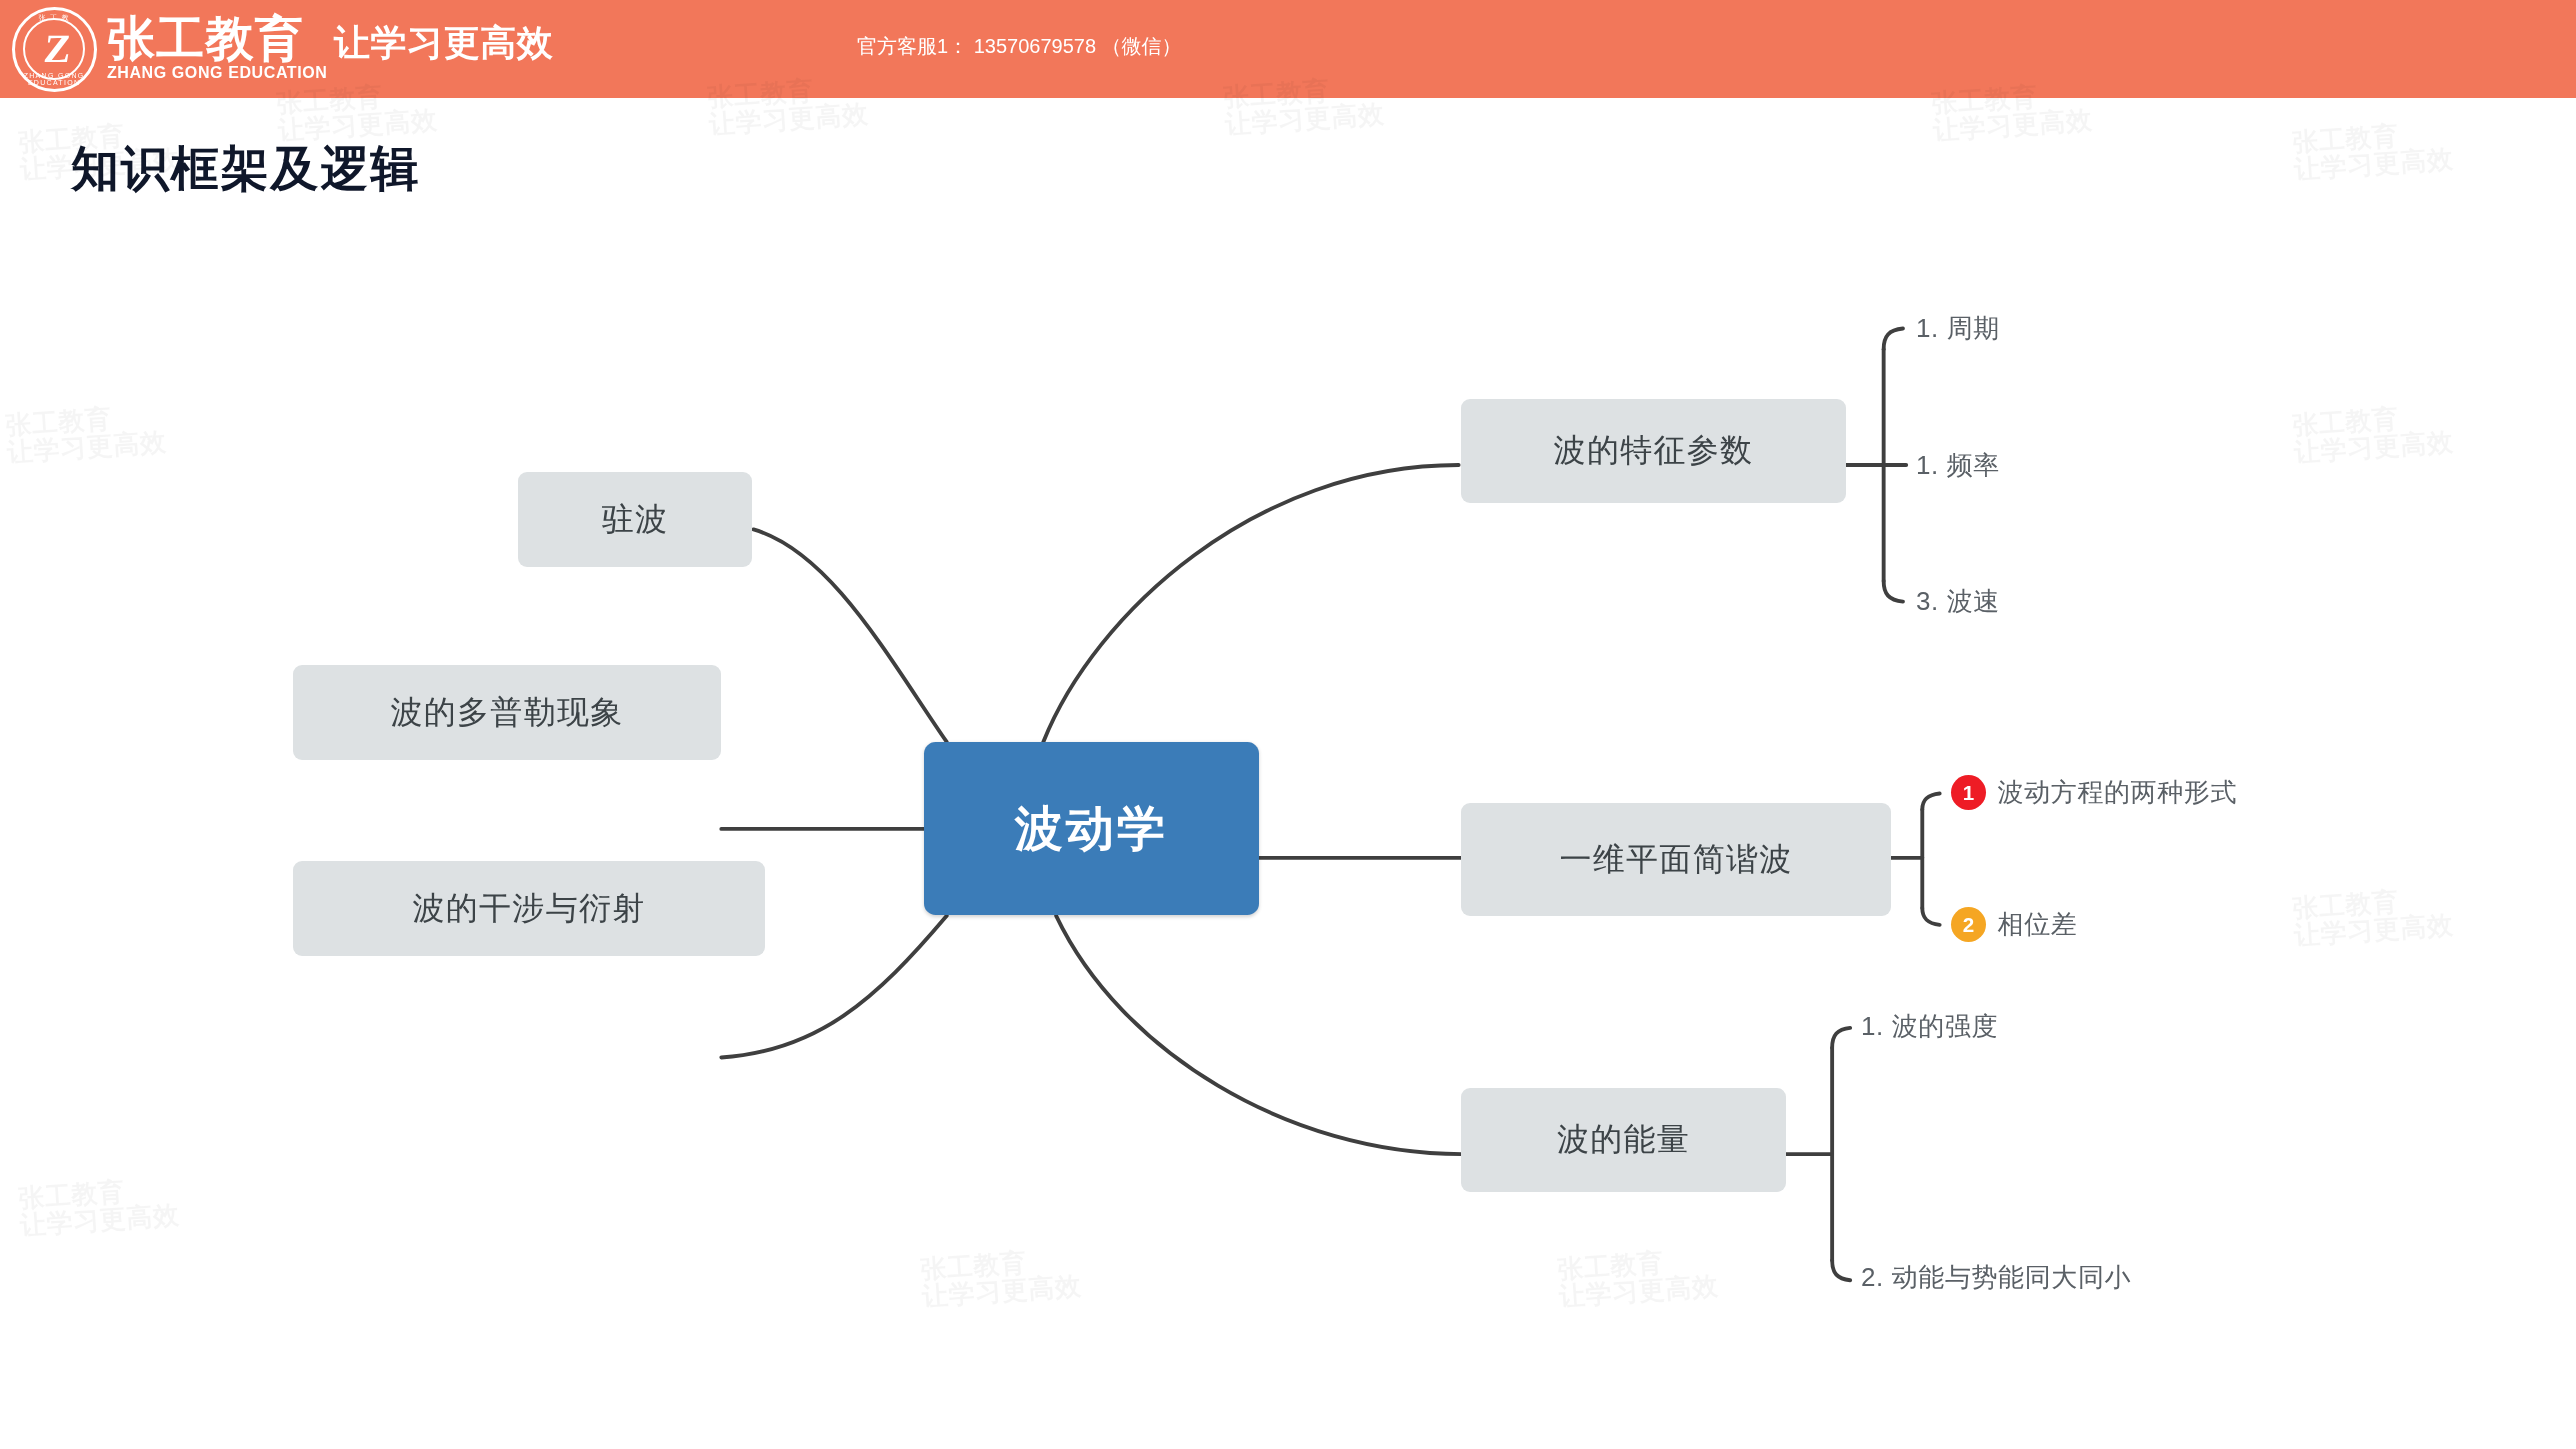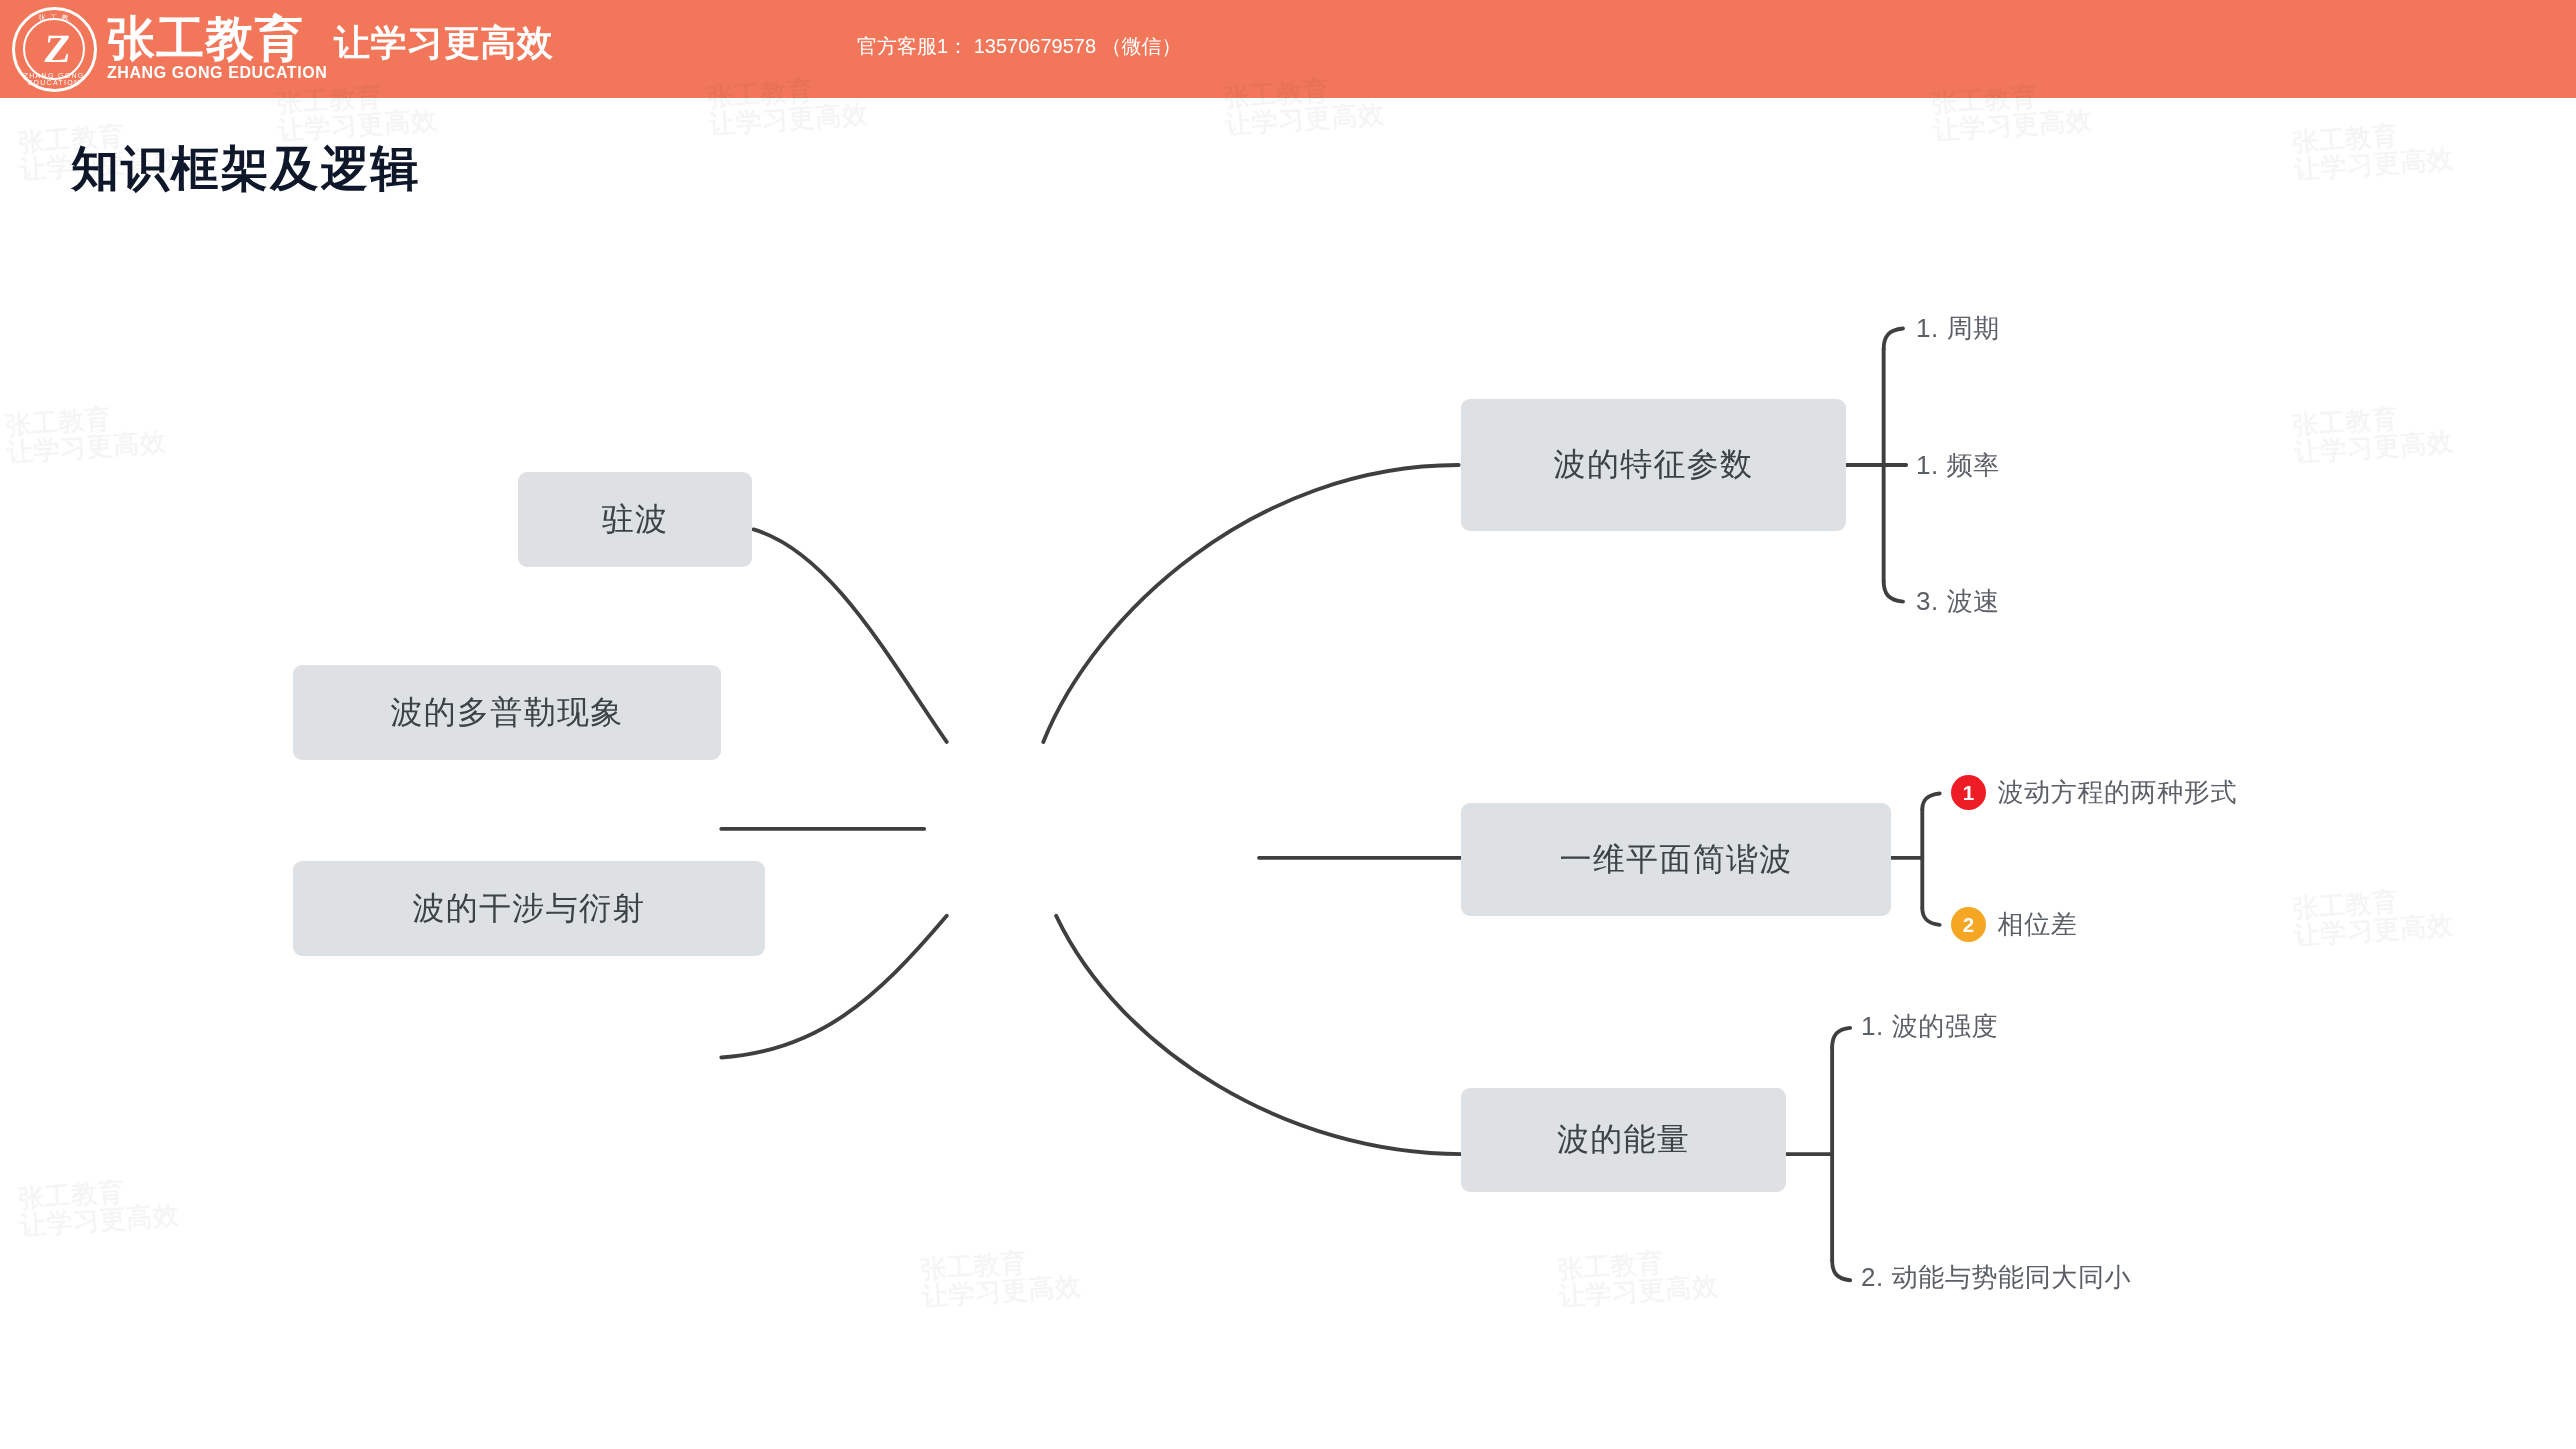--- a/index.html
+++ b/index.html
@@ -222,34 +222,37 @@
       <path d="M2985,1105 L2985,1258"></path>
       <path d="M2985,1258 C2985,1274 2993,1282 3012,1284"></path>
 
       <path d="M2770,1640 L2845,1640"></path>
       <path d="M2845,1475 C2845,1455 2853,1446 2873,1444"></path>
       <path d="M2845,1475 L2845,1805"></path>
       <path d="M2845,1805 C2845,1825 2853,1834 2873,1836"></path>
     </g>
   </svg>
 
+  <div class="node node-root" style="left:924px;top:644px;width:335px;height:173px;">
+    <span>波动学</span>
+  </div>
 
   <div class="node node-gray" style="left:518px;top:374px;width:234px;height:95px;">
     <span>驻波</span>
   </div>
 
   <div class="node node-gray" style="left:293px;top:567px;width:428px;height:95px;">
     <span>波的多普勒现象</span>
   </div>
 
   <div class="node node-gray" style="left:293px;top:763px;width:472px;height:95px;">
     <span>波的干涉与衍射</span>
   </div>
 
-  <div class="node node-gray" style="left:1461px;top:301px;width:385px;height:132px;">
+  <div class="node node-gray" style="left:1461px;top:301px;width:385px;height:104px;">
     <span>波的特征参数</span>
   </div>
 
   <div class="node node-gray" style="left:1461px;top:705px;width:430px;height:113px;">
     <span>一维平面简谐波</span>
   </div>
 
   <div class="node node-gray" style="left:1461px;top:990px;width:325px;height:104px;">
     <span>波的能量</span>
   </div>

